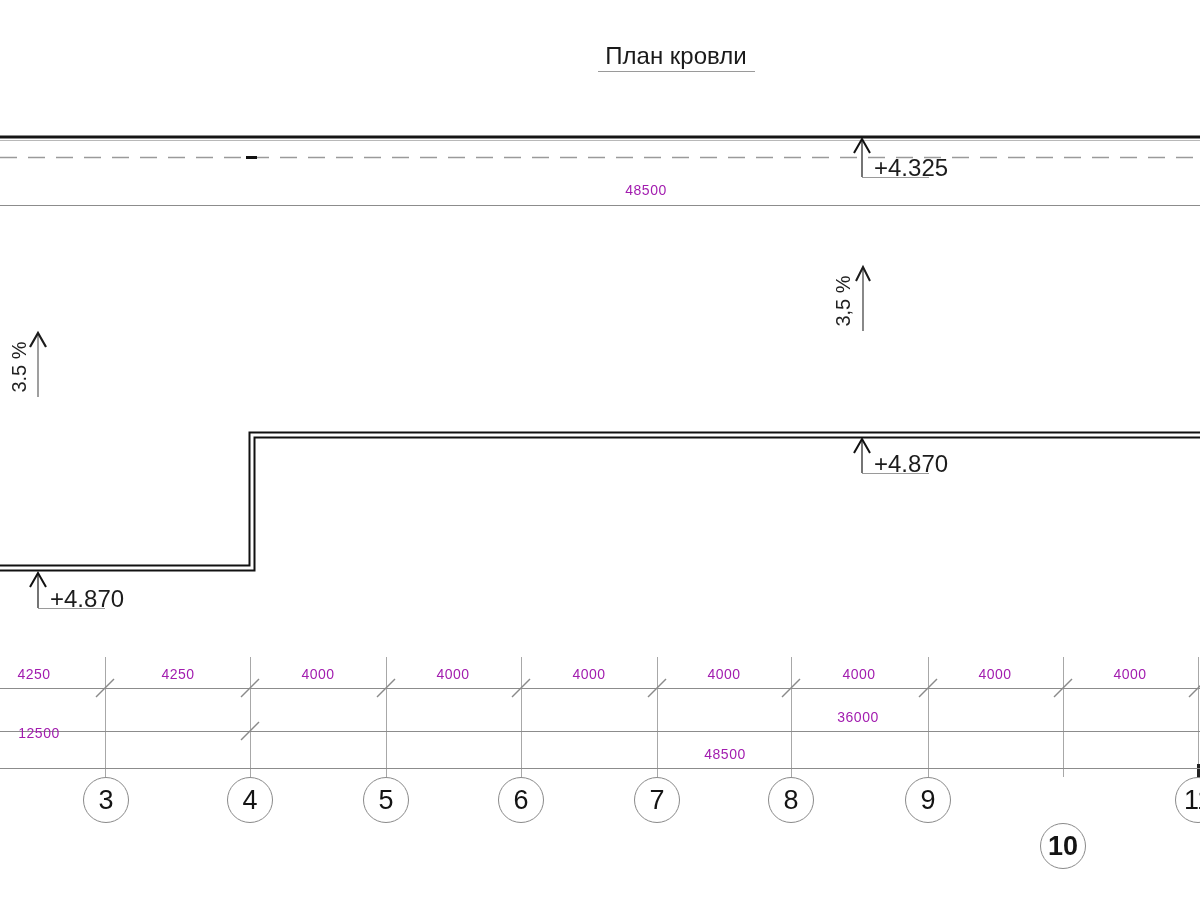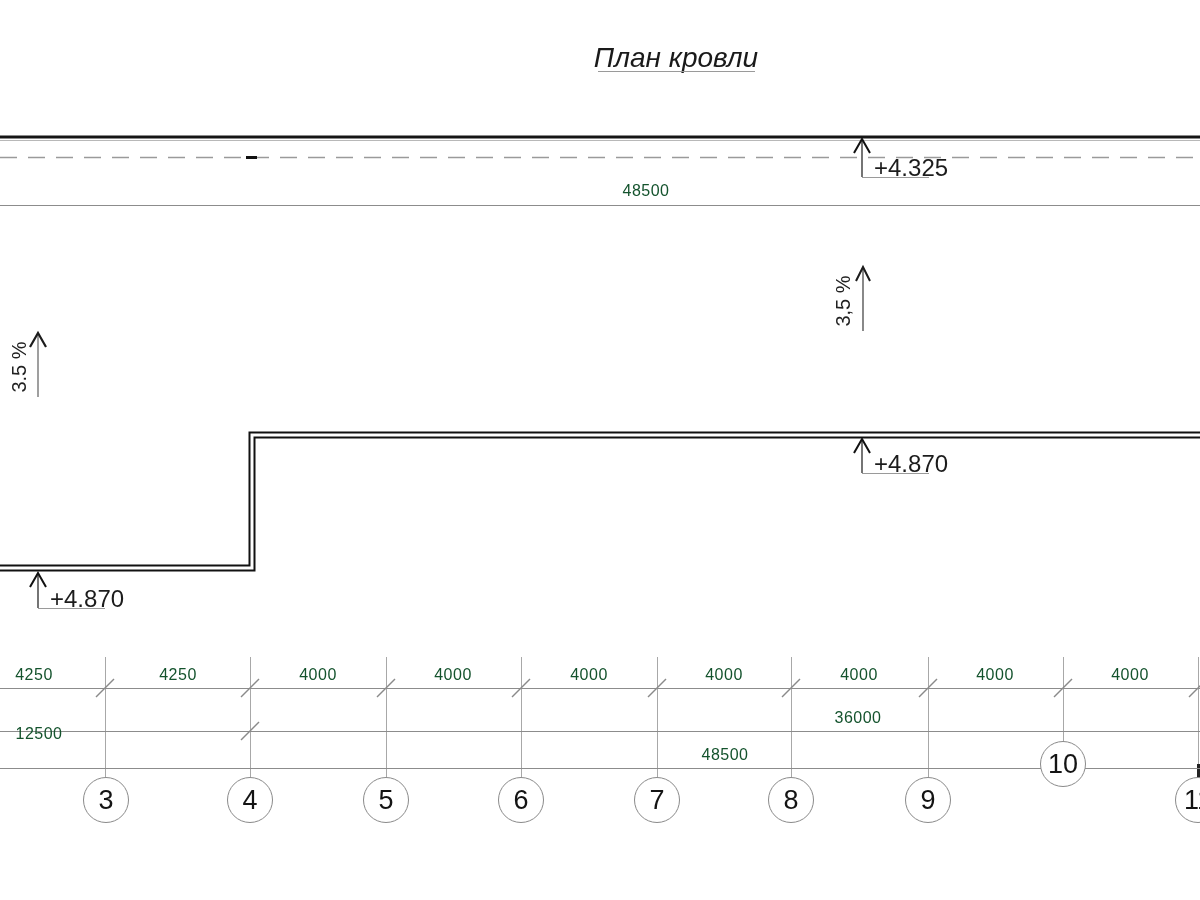--- a/index.html
+++ b/index.html
@@ -3,39 +3,39 @@
 <meta charset="utf-8">
 <style>
   html,body{margin:0;padding:0;}
   body{
     width:1200px;height:900px;position:relative;overflow:hidden;
     background:#ffffff;
     font-family:"Liberation Sans", sans-serif;
   }
   .dimtext{
     position:absolute;
-    font-size:16px;color:#14532d;letter-spacing:0.5px;
+    font-size:14px;color:#a21caf;letter-spacing:0.5px;
     transform:translateX(-50%);
     white-space:nowrap;
   }
   .elevtext{
     position:absolute;
     font-size:24px;color:#1c1c1c;
     white-space:nowrap;
   }
   .vtext{
     position:absolute;
     font-size:20px;color:#222;
     white-space:nowrap;
     transform:translate(-50%,-50%) rotate(-90deg);
   }
   #title{
     position:absolute;left:676px;top:42px;
     transform:translateX(-50%);
-    font-size:28px;font-style:italic;color:#1a1a1a;
+    font-size:24px;color:#1a1a1a;
     white-space:nowrap;
   }
   #title-underline{
     position:absolute;left:598px;top:71px;width:157px;height:0;
     border-top:1px solid #9a9a9a;
   }
   .bubble{
     position:absolute;width:46px;height:46px;border-radius:50%;
     border:1px solid #8a8a8a;background:#fff;
     display:flex;align-items:center;justify-content:center;
@@ -151,18 +151,18 @@
   </div>
 <div class="bubble" style="left:634px;top:777px;">
     <span>7</span>
   </div>
 <div class="bubble" style="left:768px;top:777px;">
     <span>8</span>
   </div>
 <div class="bubble" style="left:905px;top:777px;">
     <span>9</span>
   </div>
-<div class="bubble" style="left:1040px;top:741px;">
+<div class="bubble" style="left:1040px;top:823px;font-weight:bold;">
     <span>10</span>
   </div>
 <div class="bubble" style="left:1175px;top:777px;">
     <span>11</span>
   </div>
 
 </body></html>

